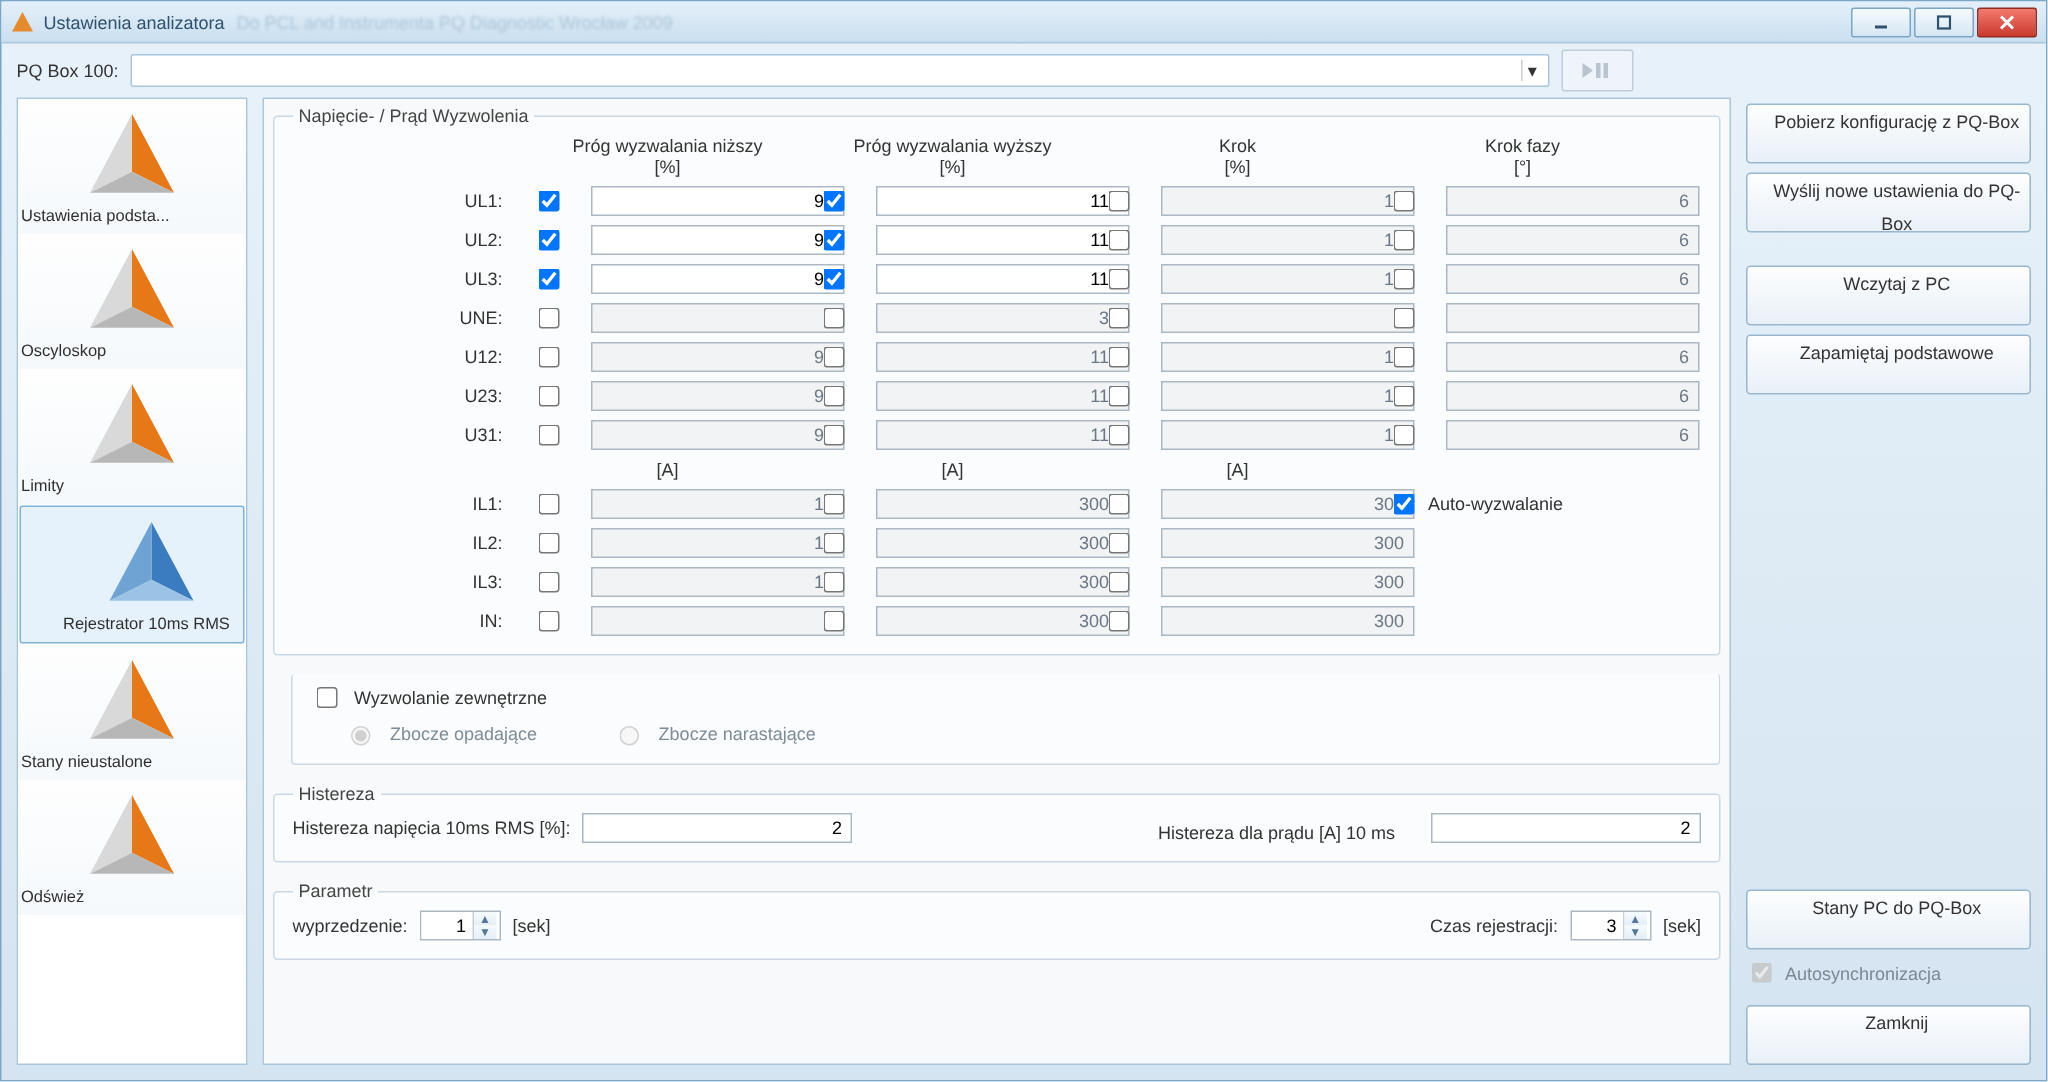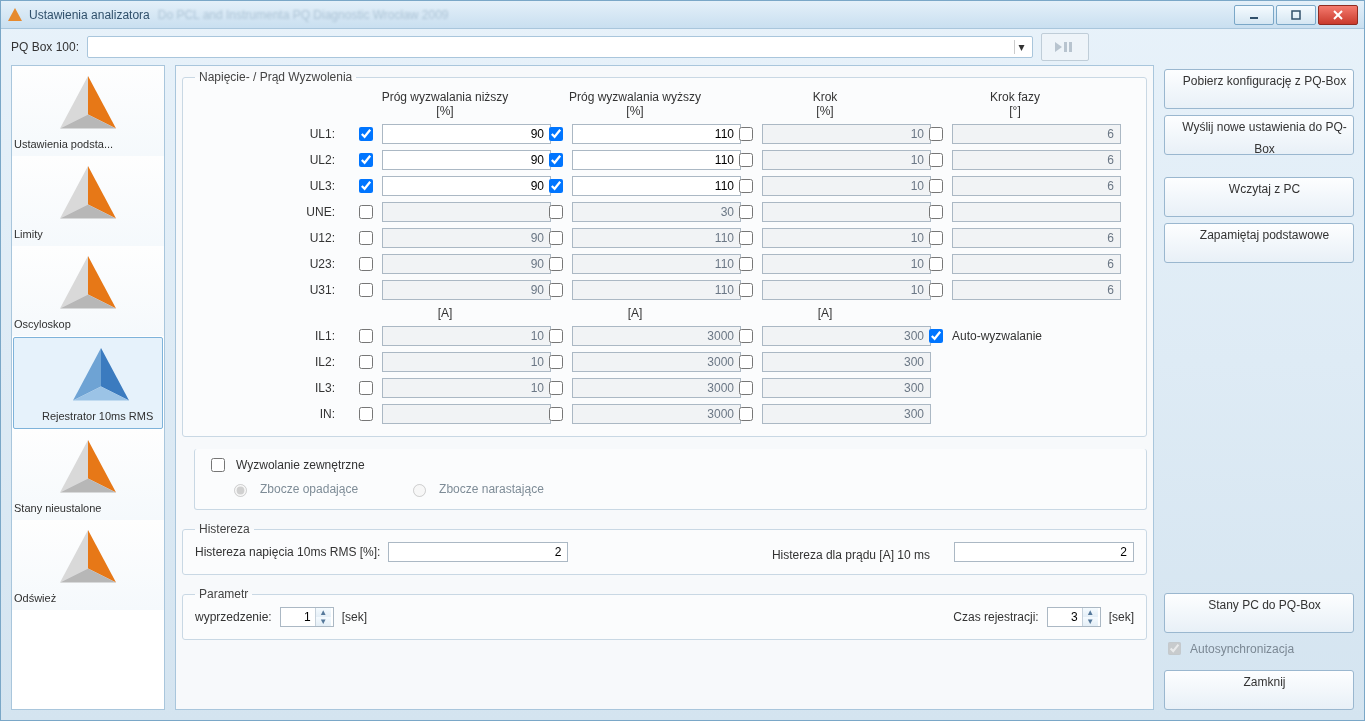--- a/index.html
+++ b/index.html
@@ -30,21 +30,21 @@
   .nav-item svg { width:70px; height:64px; display:block; margin:0 auto 2px auto;}
   .nav-item .lbl { font-size:11px; color:#303030; white-space:nowrap; overflow:hidden; text-overflow:ellipsis;}
 
   .main { flex:1; border:1px solid #a9c6dc; background:#f7f9fb; display:flex; flex-direction:column; overflow:auto;}
   fieldset { border:1px solid #c9d8e4; border-radius:3px; margin:4px 6px 8px 6px; padding:6px 12px 12px 12px; background:#fbfcfd;}
   legend { font-size:12px; color:#444; padding:0 4px;}
   
   .grid { display:grid; grid-template-columns: 150px 180px 180px 180px 180px; gap:6px 10px; align-items:center;}
   .col-head { text-align:center; color:#333;}
   .row-label { text-align:right; padding-right:10px; color:#333;}
-  .cell { display:flex; align-items:center; gap:6px;}
+  .cell { display:flex; align-items:center; gap:18px;}
   .chk { width:14px; height:14px; flex:0 0 14px;}
   .num { flex:1; height:20px; border:1px solid #abb8c4; background:#fff; text-align:right; padding:2px 6px; font-size:12px; }
   .num.ro { background:#f1f3f5; color:#6b7785;}
   .auto-row { display:flex; align-items:center; gap:6px; justify-content:flex-start; }
 
   .ext-trig { display:flex; align-items:center; gap:8px; margin-bottom:6px;}
   .radios { display:flex; gap:50px; margin-left:22px;}
   .radios label { color:#7e8c97; display:flex; align-items:center; gap:10px;}
 
   .hist-row, .param-row { display:flex; align-items:center; gap:8px;}
@@ -117,29 +117,29 @@
             <polygon points="10,80 90,80 50,60" fill="#b7b7b7"></polygon>
           </svg>
           <div class="lbl">Ustawienia podsta...</div>
         </div>
         <div class="nav-item">
           <svg viewBox="0 0 100 90">
             <polygon points="50,5 90,80 50,60" fill="#e77817"></polygon>
             <polygon points="50,5 10,80 50,60" fill="#d9d9d9"></polygon>
             <polygon points="10,80 90,80 50,60" fill="#b7b7b7"></polygon>
           </svg>
-          <div class="lbl">Limity</div>
+          <div class="lbl">Oscyloskop</div>
         </div>
         <div class="nav-item">
           <svg viewBox="0 0 100 90">
             <polygon points="50,5 90,80 50,60" fill="#e77817"></polygon>
             <polygon points="50,5 10,80 50,60" fill="#d9d9d9"></polygon>
             <polygon points="10,80 90,80 50,60" fill="#b7b7b7"></polygon>
           </svg>
-          <div class="lbl">Oscyloskop</div>
+          <div class="lbl">Limity</div>
         </div>
         <div class="nav-item selected">
           <svg viewBox="0 0 100 90">
             <polygon points="50,5 90,80 50,60" fill="#3b7bbf"></polygon>
             <polygon points="50,5 10,80 50,60" fill="#6ea3d4"></polygon>
             <polygon points="10,80 90,80 50,60" fill="#9bc3e6"></polygon>
           </svg>
           <div class="lbl">Rejestrator 10ms RMS</div>
         </div>
         <div class="nav-item">

